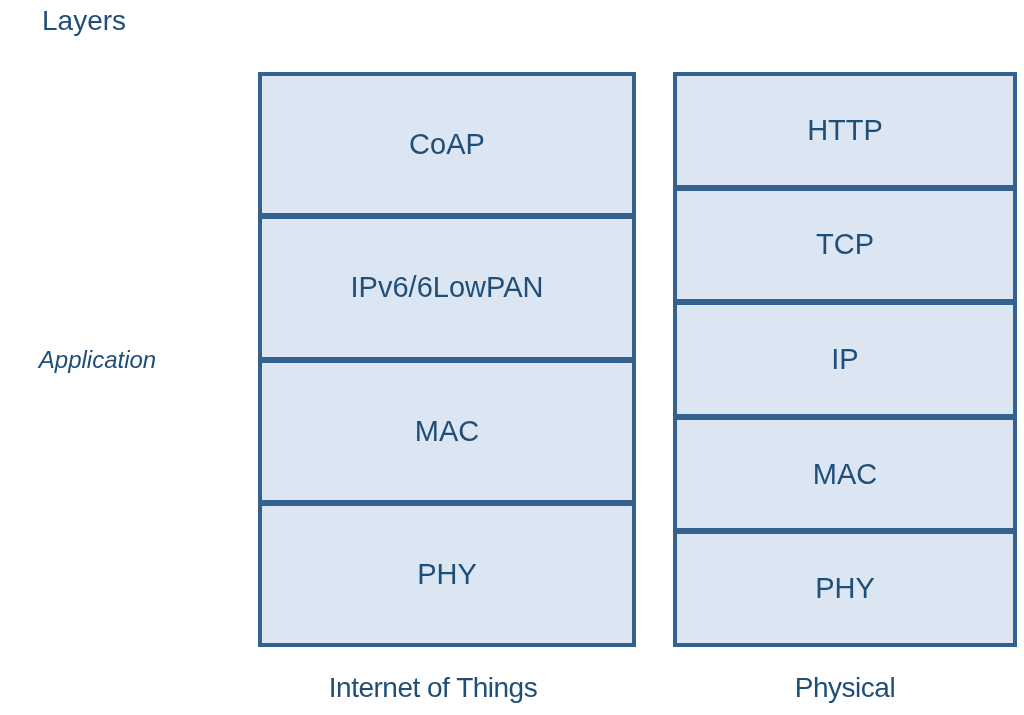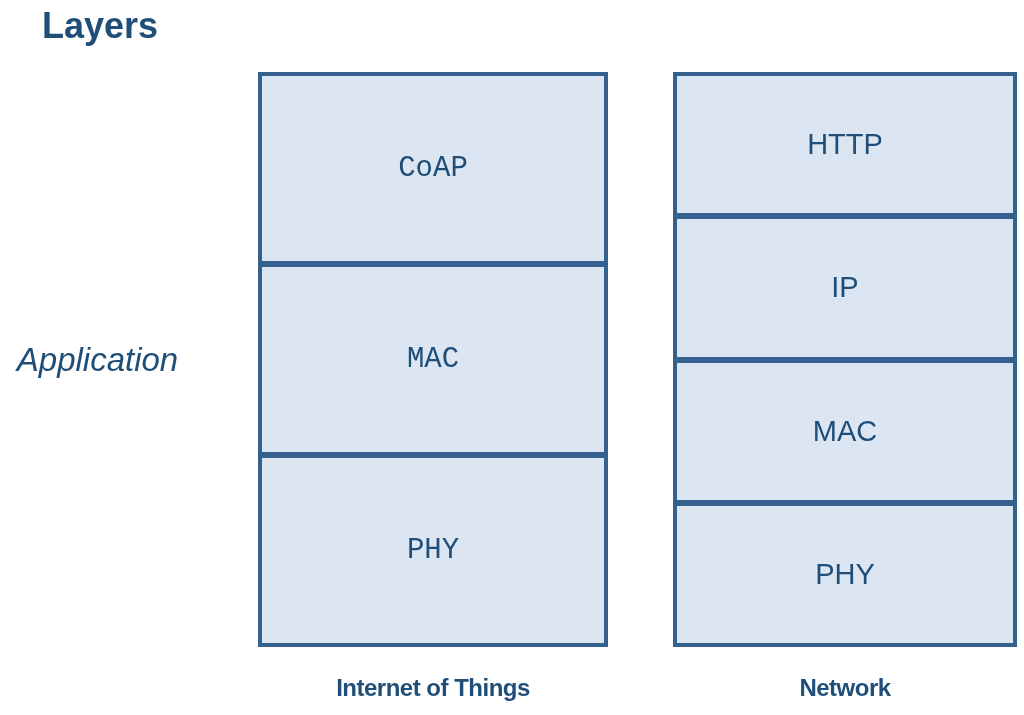--- a/index.html
+++ b/index.html
@@ -12,73 +12,73 @@
   body{
     width:1024px;height:715px;
     background:var(--bg);
     font-family:"Liberation Sans", sans-serif;
     color:var(--text);
     position:relative;
     overflow:hidden;
   }
   .page-title{
     position:absolute;left:42px;top:4px;
-    font-size:36px;line-height:1.2;
+    font-size:28px;line-height:1.2;
     color:var(--text);
-    font-weight:bold;
   }
   .layer-labels{
     position:absolute;left:0;top:72px;width:195px;height:575px;
     display:flex;flex-direction:column;
   }
   .layer-label{
     flex:1;display:flex;align-items:center;justify-content:center;
-    font-style:italic;font-size:33px;color:var(--text);
+    font-style:italic;font-size:24px;color:var(--text);
   }
   .stack{
     position:absolute;top:72px;height:575px;
     display:flex;flex-direction:column;
   }
-  .stack-left{left:258px;width:350px;font-family:Liberation Mono, monospace;}
+  .stack-left{left:258px;width:378px;}
   .stack-right{left:673px;width:344px;}
   .cell{
     flex:1;
     background:var(--fill);
     border:4px solid var(--border);
     display:flex;align-items:center;justify-content:center;
     font-size:29px;color:var(--text);
     box-sizing:border-box;
   }
   .cell + .cell{margin-top:-2px;}
   .caption{
     position:absolute;top:668px;height:40px;
     display:flex;align-items:center;justify-content:center;
-    font-size:24px;color:var(--text);
+    font-size:28px;color:var(--text);
     letter-spacing:-0.5px;
-    font-weight:bold;
   }
   .caption-left{left:258px;width:350px;}
   .caption-right{left:673px;width:344px;}
 </style>
 </head>
 <body>
 
 <div class="page-title">Layers</div>
 
 <div class="layer-labels">
   <div class="layer-label">Application</div>
 </div>
 
 <div class="stack stack-left">
   <div class="cell">CoAP</div>
+  <div class="cell">IPv6/6LowPAN</div>
   <div class="cell">MAC</div>
   <div class="cell">PHY</div>
 </div>
 
 <div class="stack stack-right">
   <div class="cell">HTTP</div>
+  <div class="cell">TCP</div>
   <div class="cell">IP</div>
   <div class="cell">MAC</div>
   <div class="cell">PHY</div>
 </div>
 
 <div class="caption caption-left">Internet of Things</div>
-<div class="caption caption-right">Network</div>
+<div class="caption caption-right">Physical</div>
 
 </body></html>

